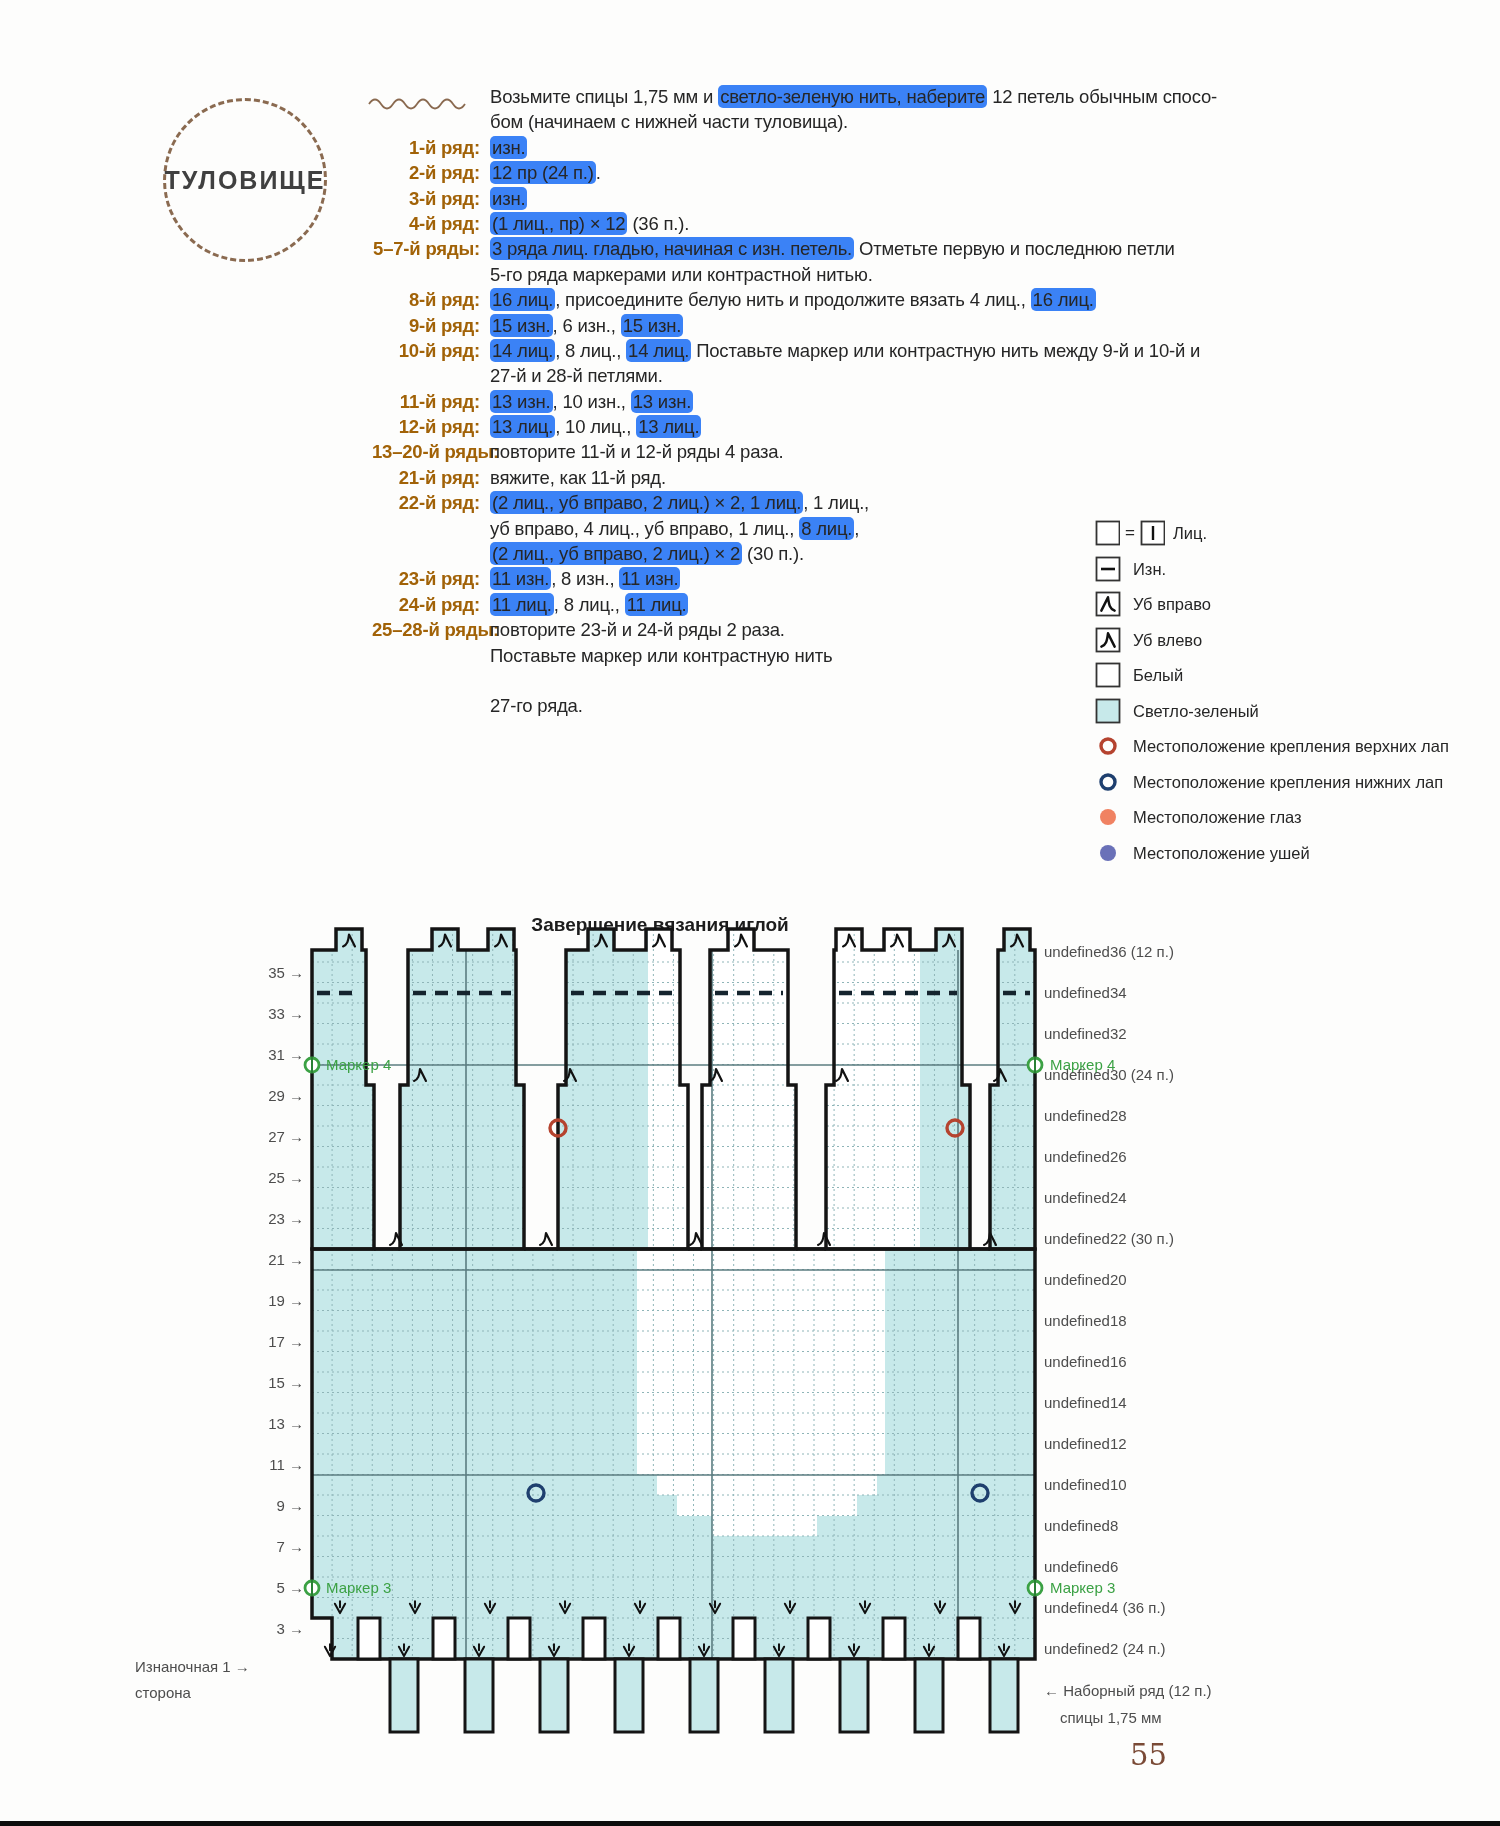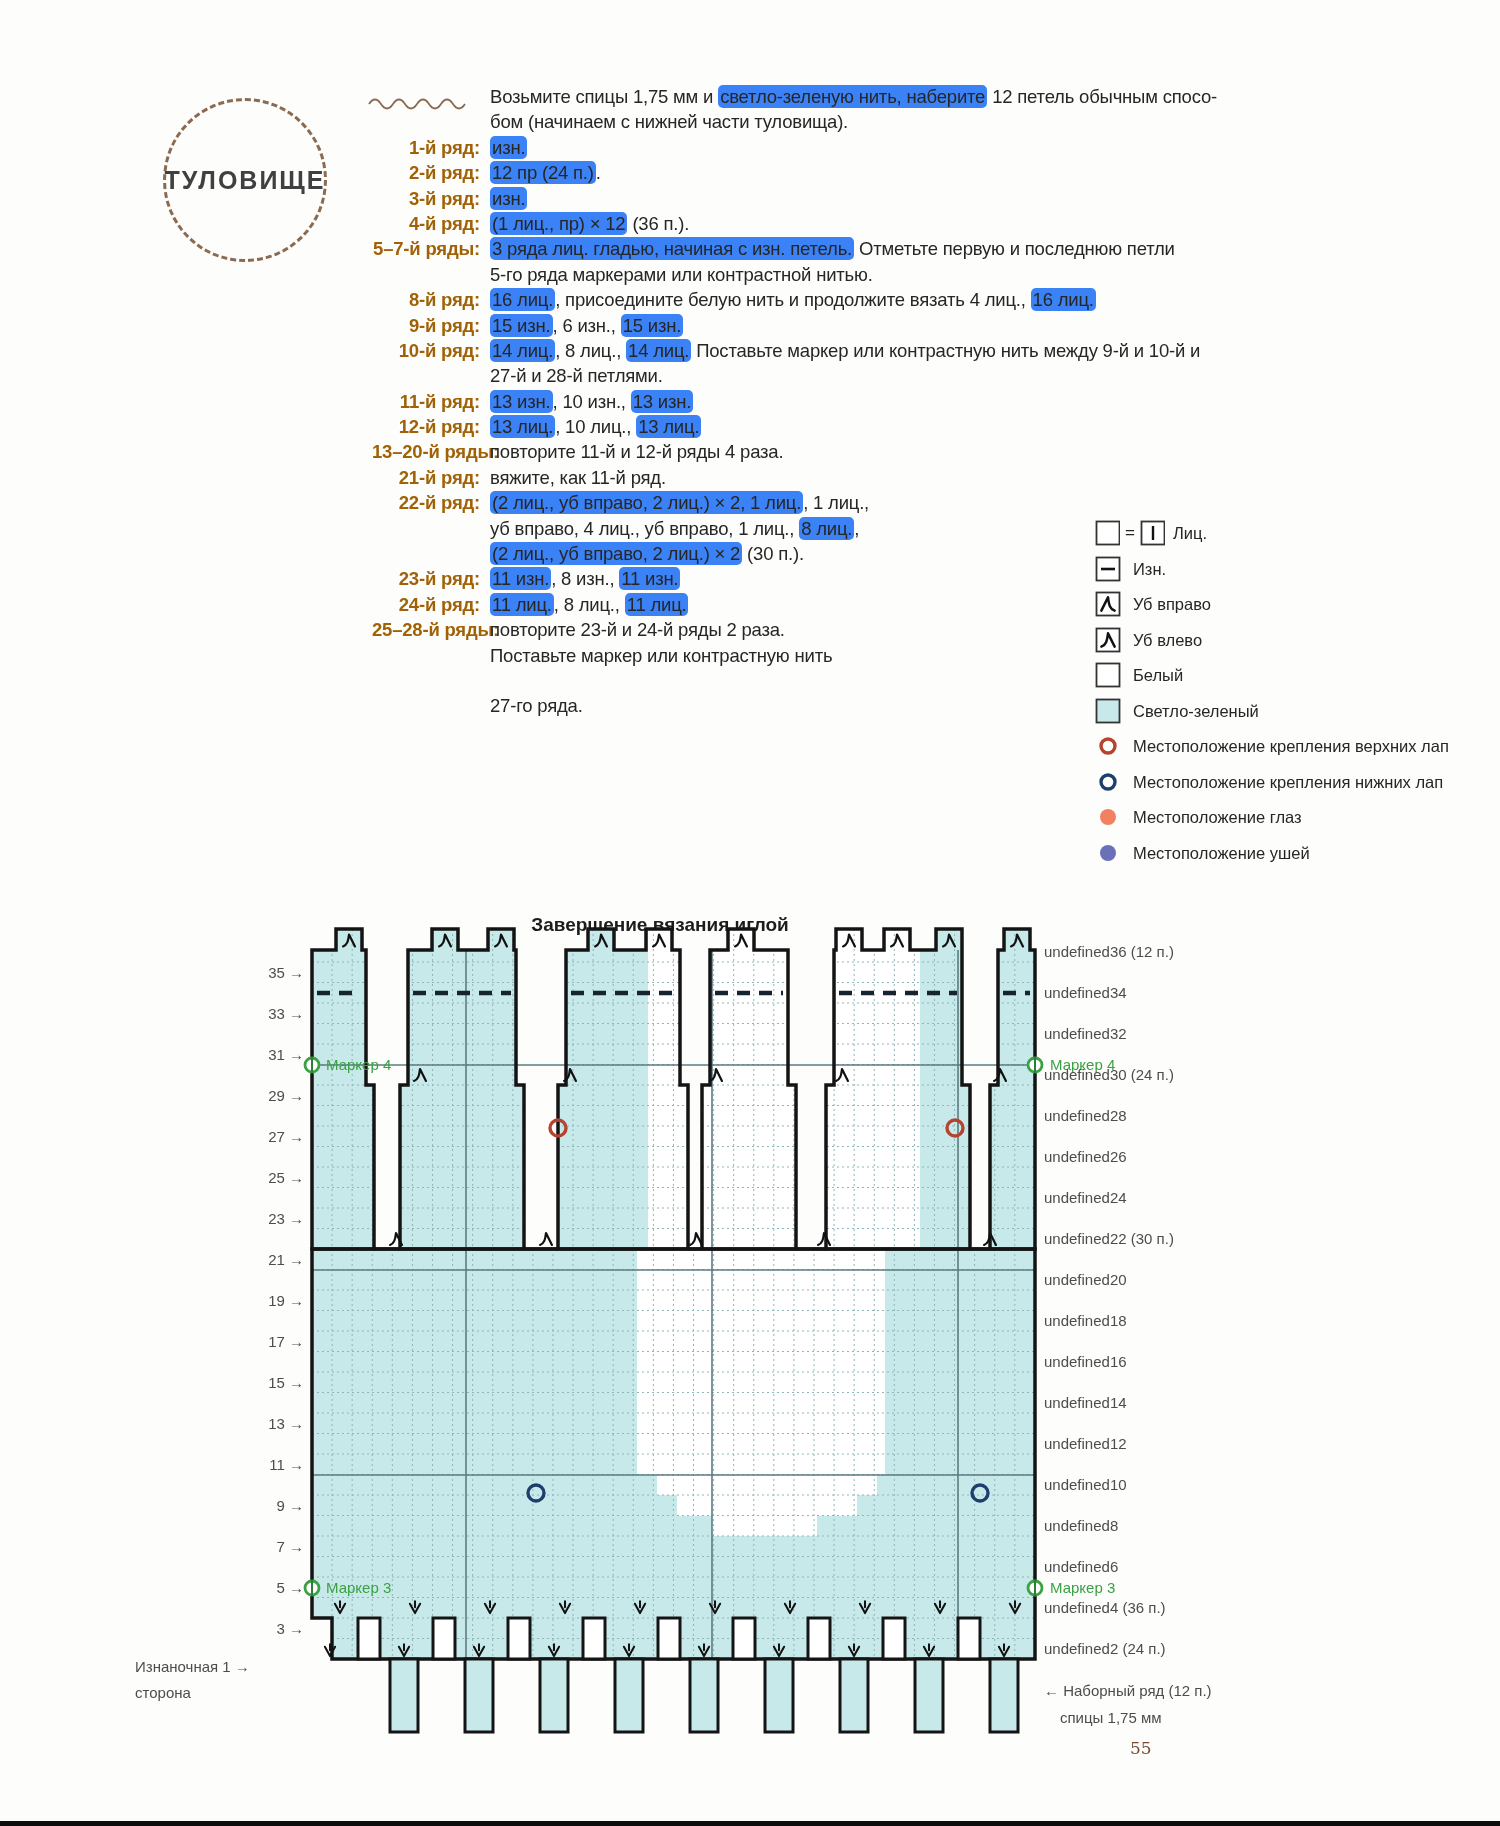--- a/index.html
+++ b/index.html
@@ -20,21 +20,21 @@
   
   .legend{position:absolute;left:1095px;top:520px;width:360px;}
   .lrow{display:flex;align-items:flex-start;margin-bottom:9.5px;font-size:16.5px;line-height:1.25;}
   .lico{width:30px;min-width:30px;margin-right:8px;display:flex;justify-content:flex-start;}
   .leq{display:flex;align-items:center;gap:5px;}
   .ltext{padding-top:3px;}
   
   .chart-title{position:absolute;left:360px;top:882px;width:600px;text-align:center;
                font-size:19px;font-weight:bold;color:#1c1c1c;margin-top:32px;}
   .pagenum{position:absolute;left:1130px;top:1738px;font-family:"DejaVu Serif",serif;
-           font-size:17px;color:#7a4a36;}
+           font-size:29px;color:#7a4a36;}
   .pageedge{position:absolute;left:0;bottom:0;width:100%;height:5px;background:#0d0d0d;}
   svg text{font-family:"Liberation Sans",sans-serif;}
 </style>
 </head>
 <body>
 
 <div class="badge">
   <span>ТУЛОВИЩЕ</span>
 </div>
 

